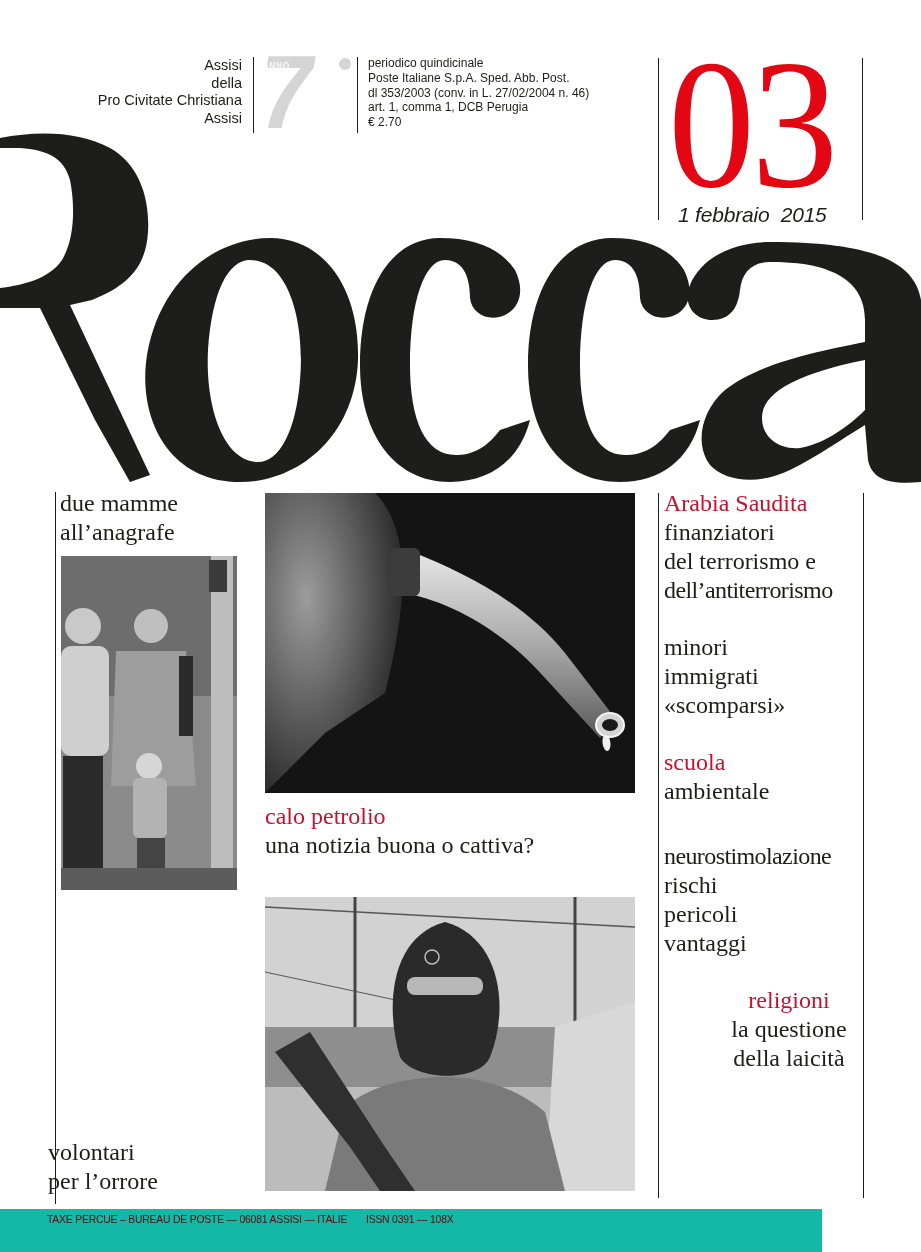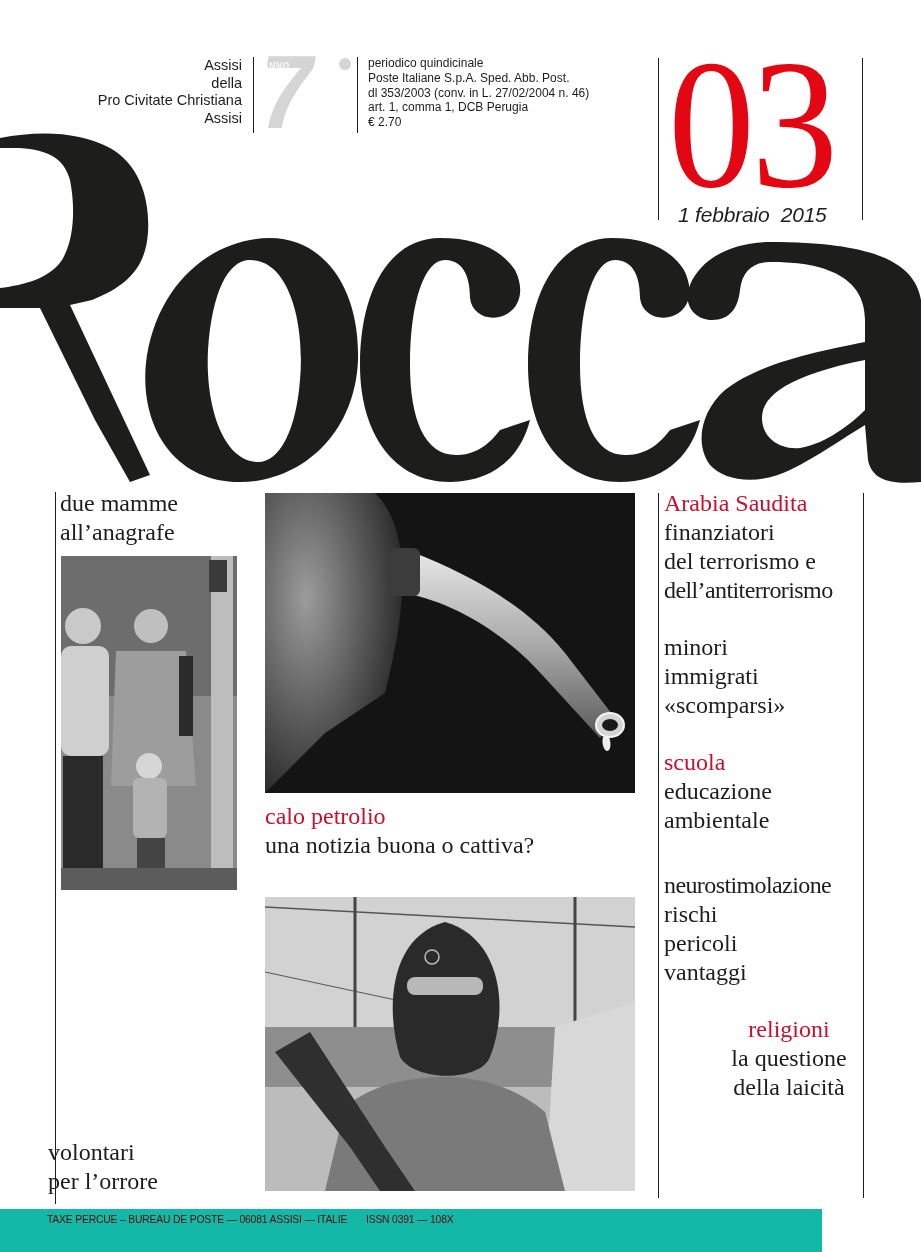--- a/index.html
+++ b/index.html
@@ -230,21 +230,20 @@
     <span class="line">del terrorismo e</span>
     <span class="line" style="letter-spacing:-0.6px;">dell’antiterrorismo</span>
   </div>
   <div class="item">
     <span class="line">minori</span>
     <span class="line">immigrati</span>
     <span class="line">«scomparsi»</span>
   </div>
   <div class="item">
     <span class="line red">scuola</span>
-    <span class="line">educazione</span>
     <span class="line">ambientale</span>
   </div>
   <div class="item">
     <span class="line" style="letter-spacing:-0.6px;margin-top:36px;">neurostimolazione</span>
     <span class="line">rischi</span>
     <span class="line">pericoli</span>
     <span class="line">vantaggi</span>
   </div>
   <div class="item">
     <span class="line red">religioni</span>

